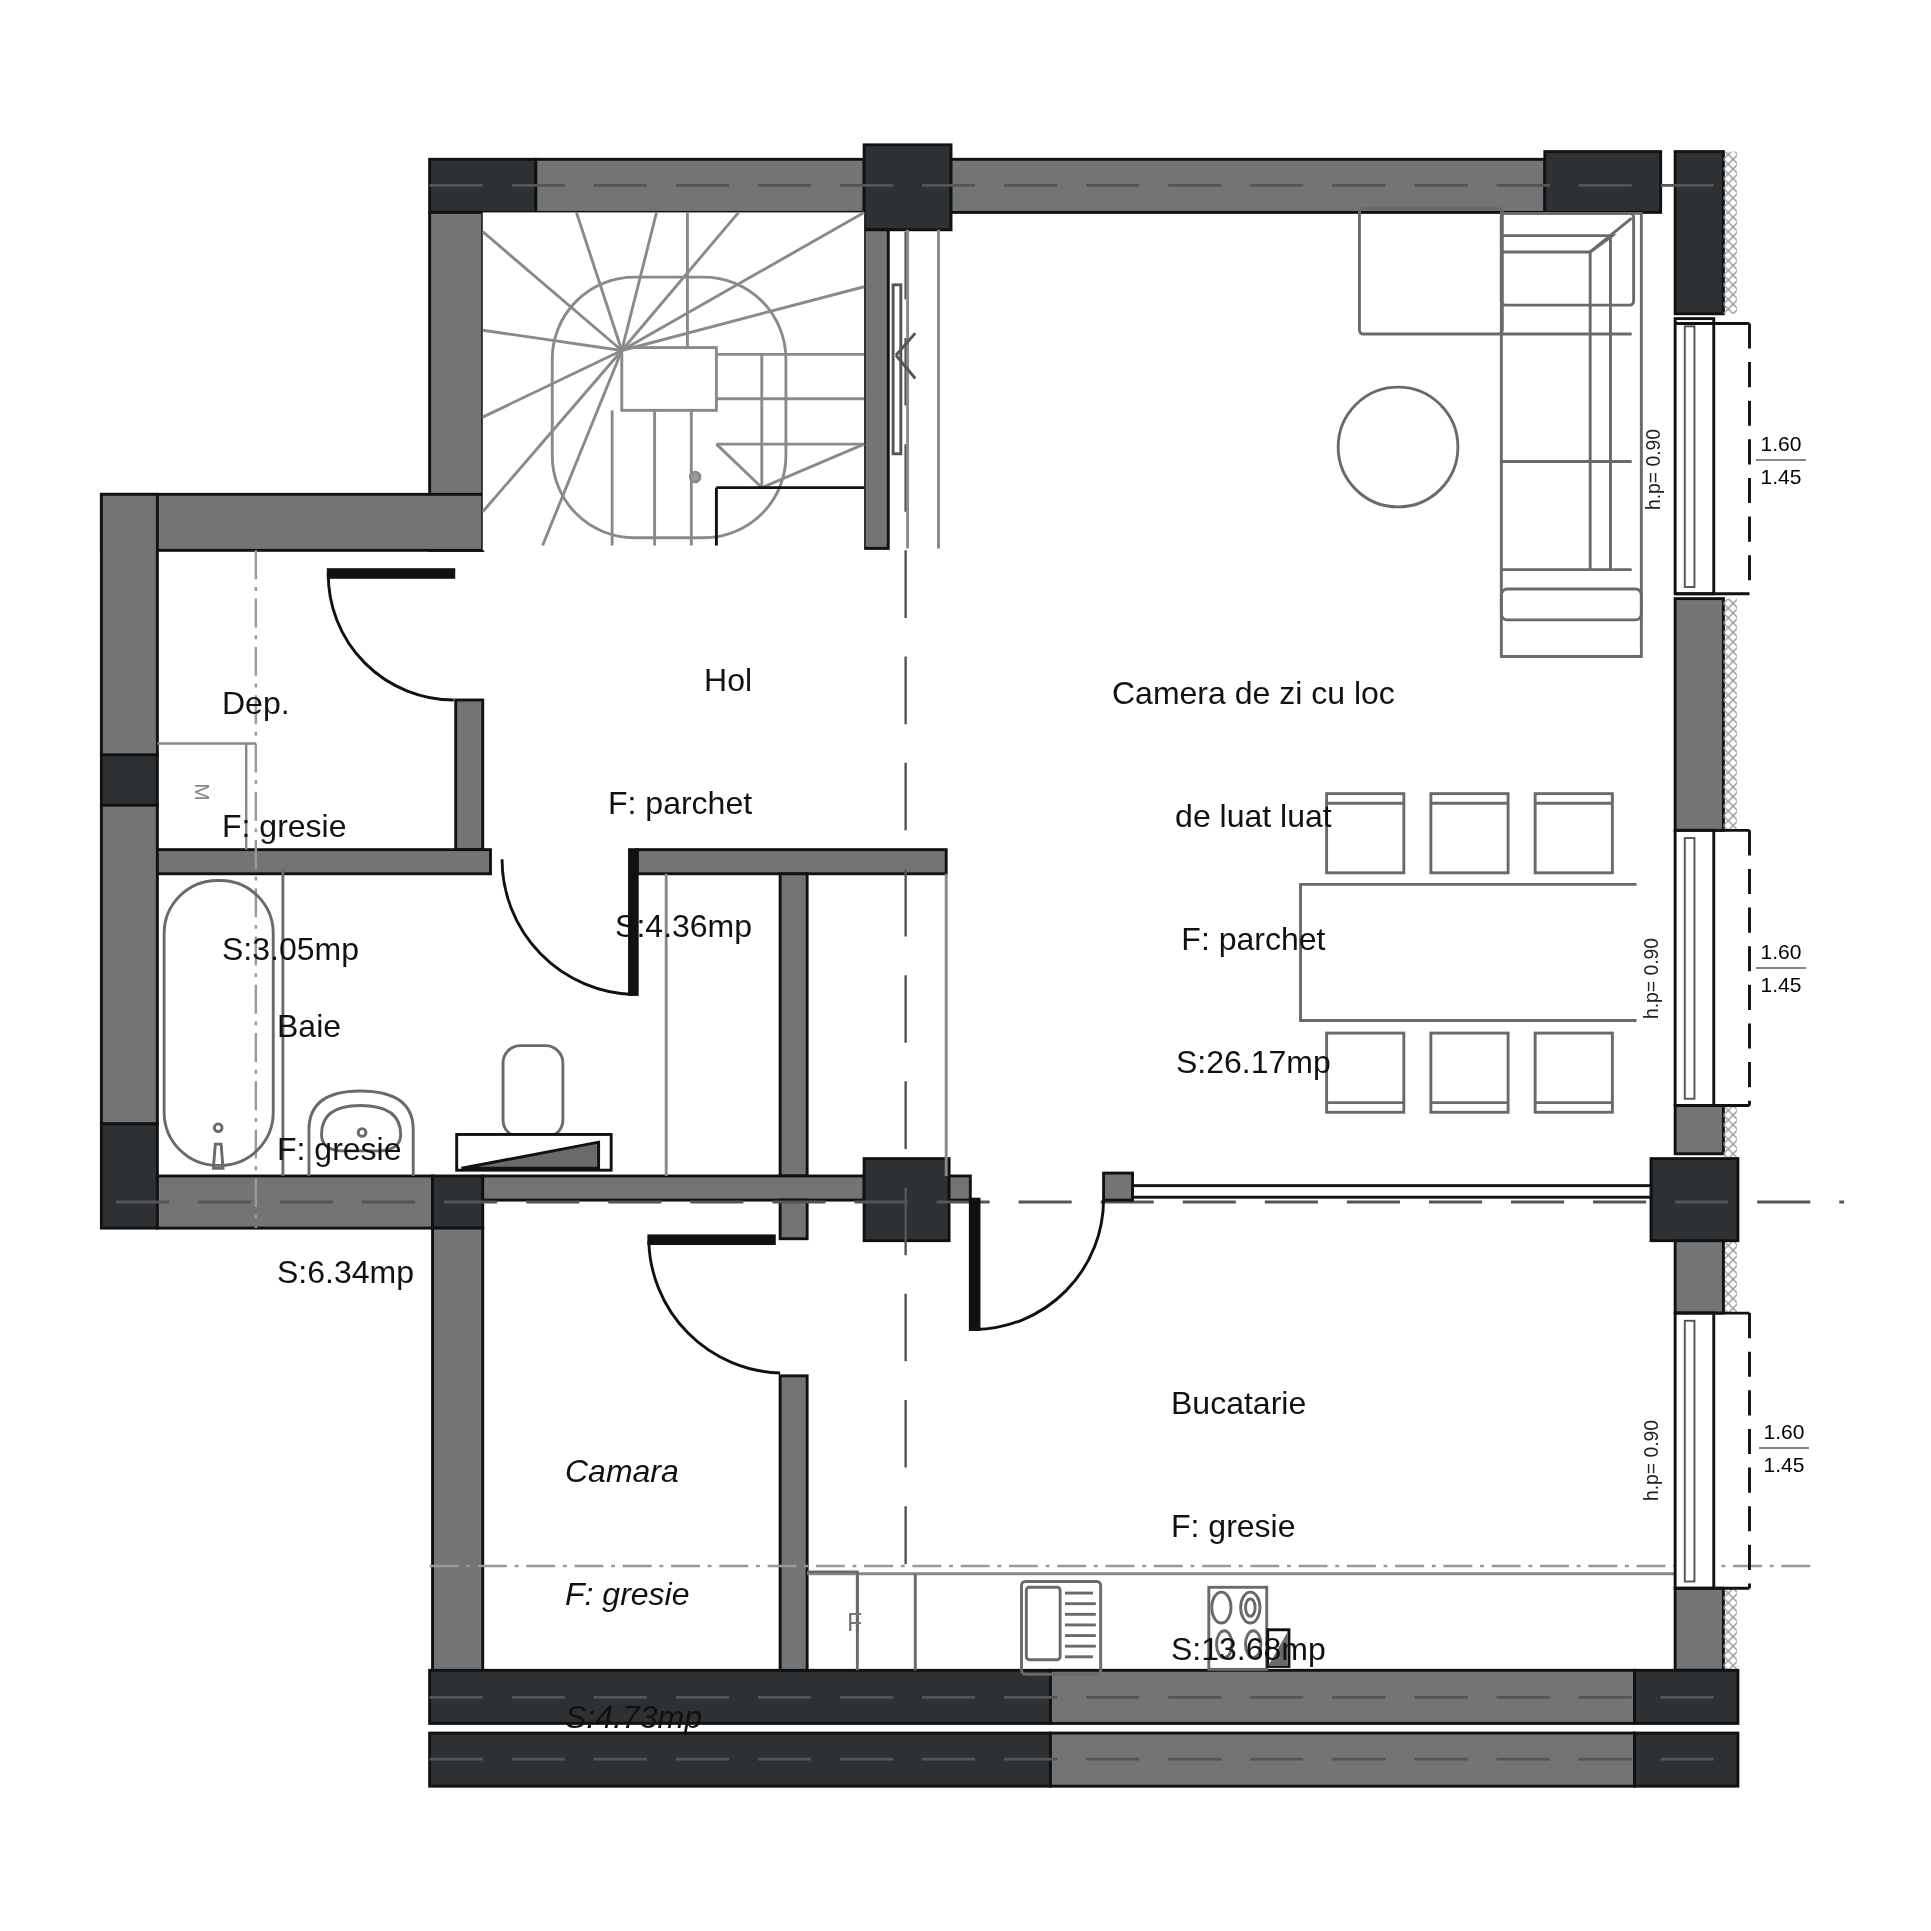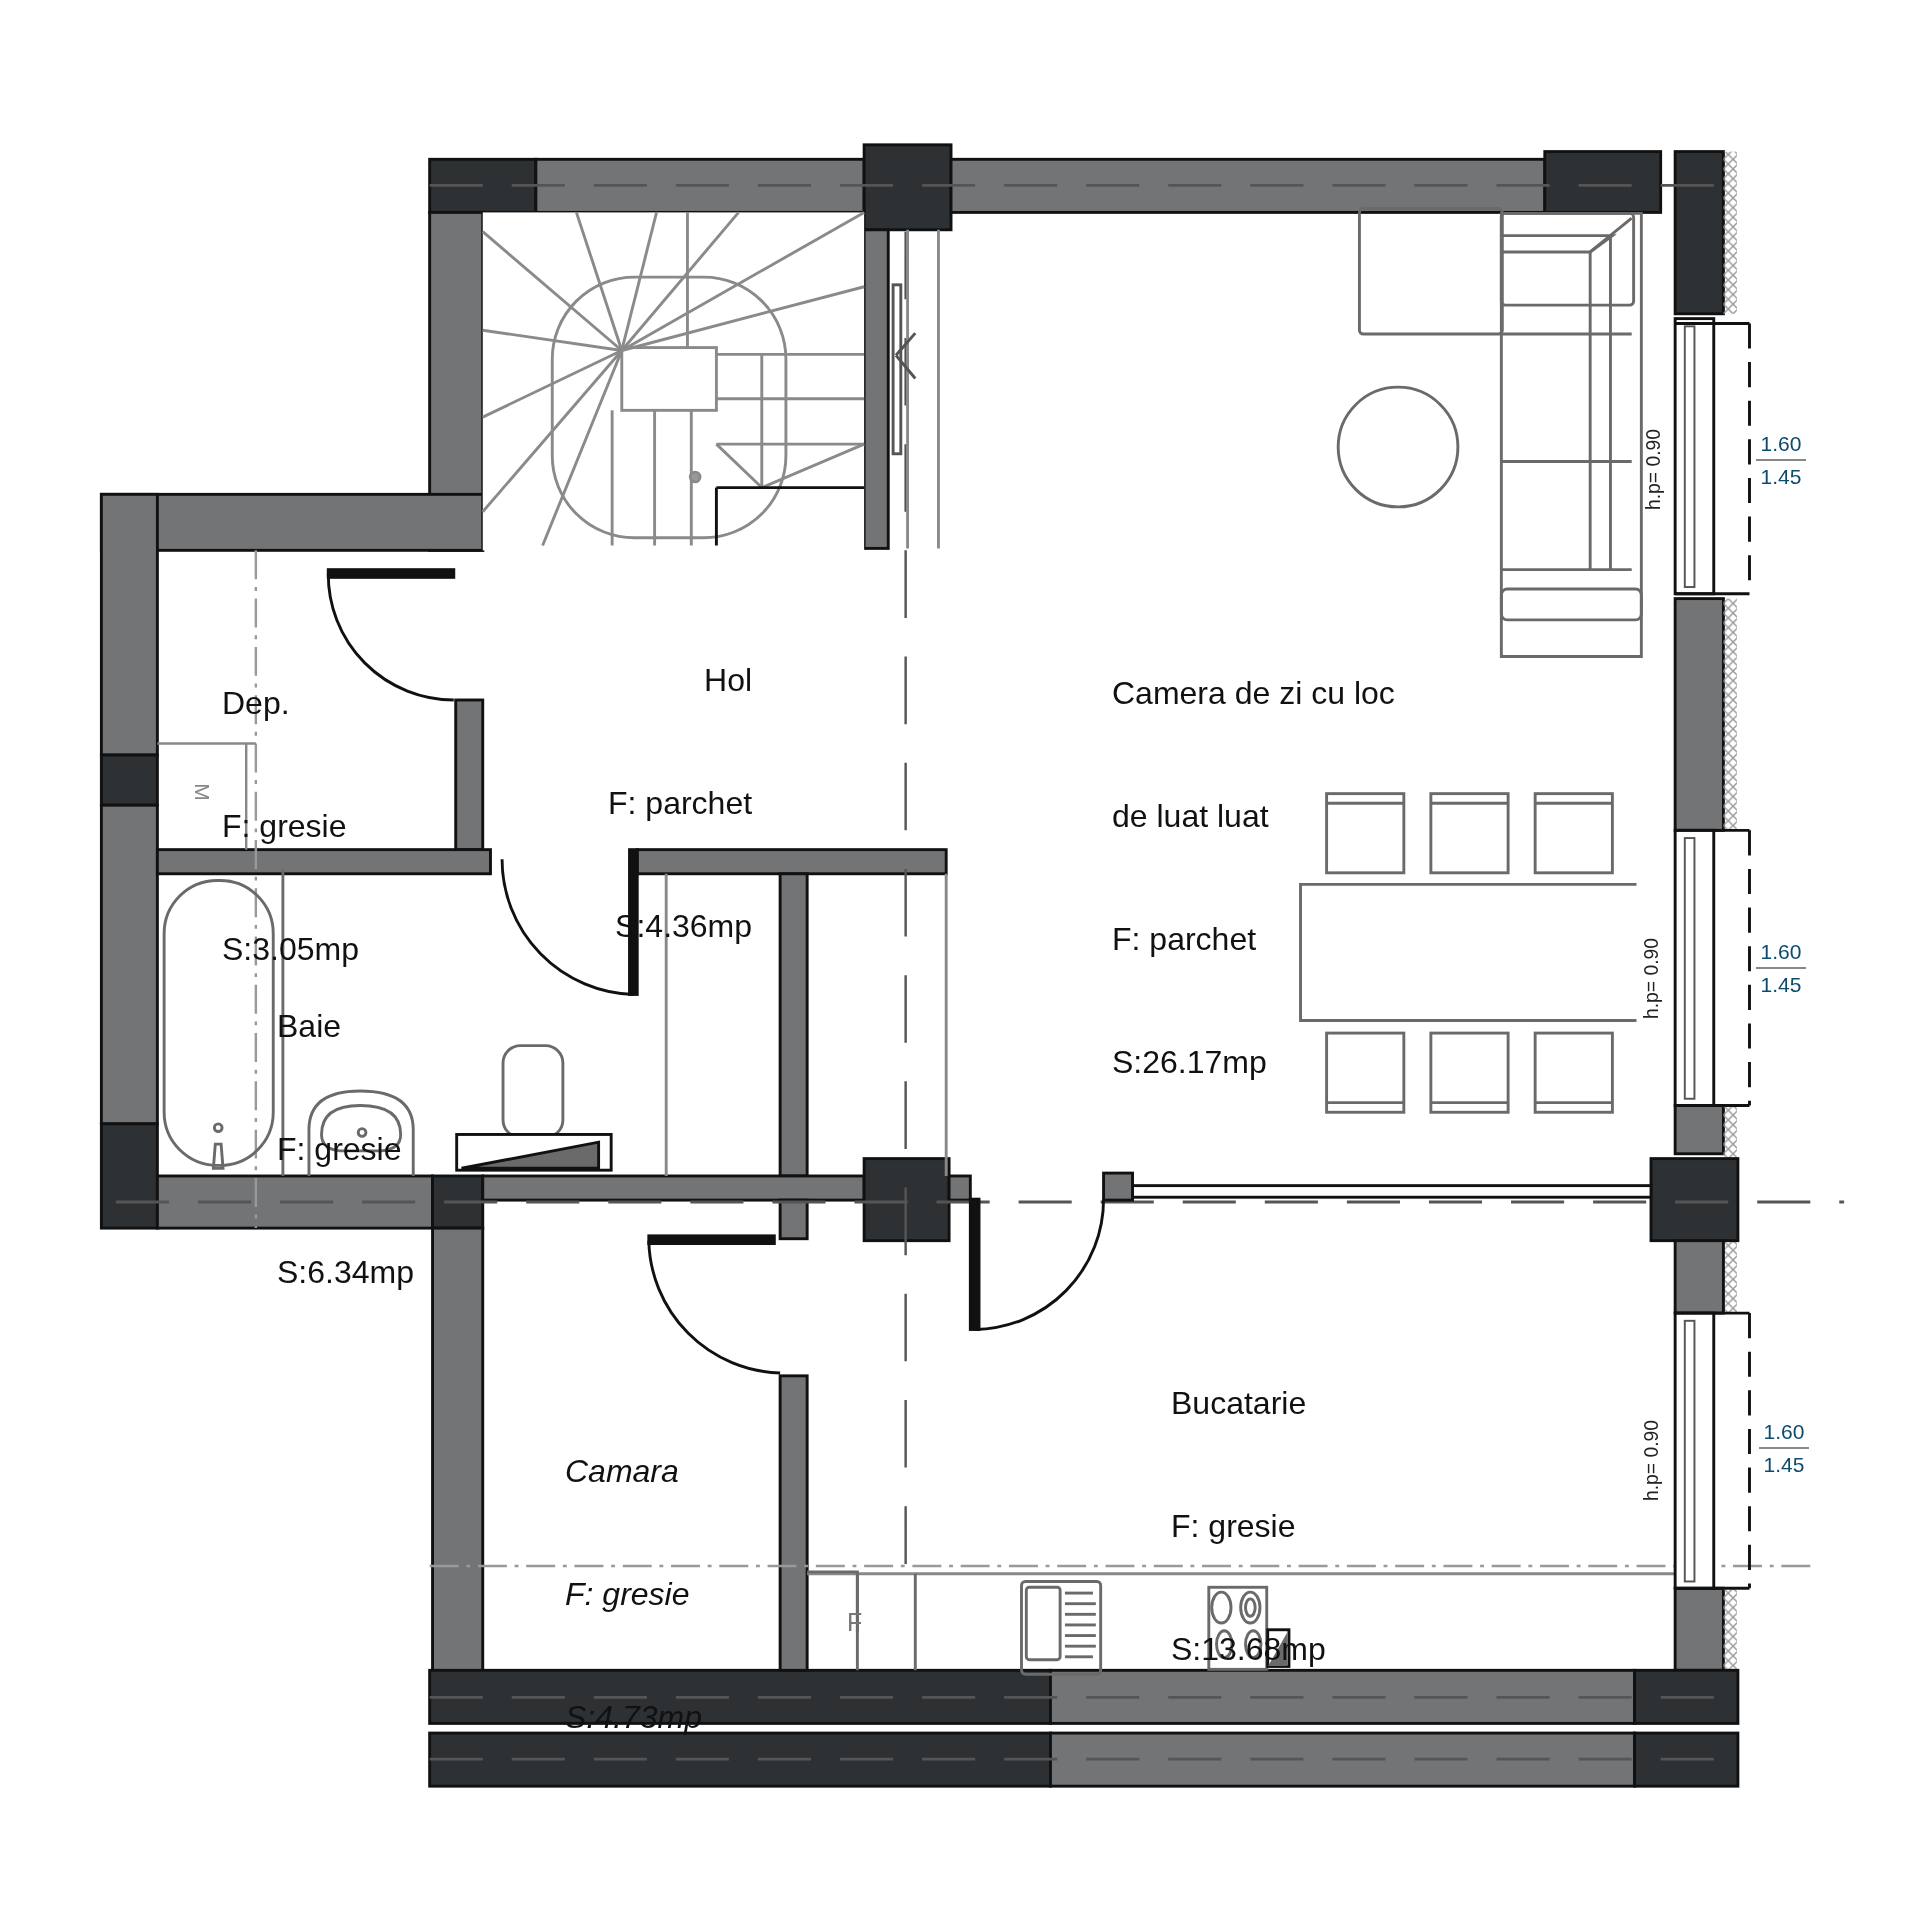--- a/index.html
+++ b/index.html
@@ -1,20 +1,20 @@
 <!DOCTYPE html>
 <html><head>
 <meta charset="utf-8">
 <style>
   html, body { margin: 0; padding: 0; background: #ffffff; }
   body { width: 1931px; height: 1931px; position: relative; overflow: hidden; font-family: "Liberation Sans", sans-serif; }
   svg { position: absolute; left: 0; top: 0; }
   .room-label { position: absolute; font-family: "Liberation Sans", sans-serif; font-size: 32px; line-height: 41px; color: #111; white-space: pre; margin-left: 48px; }
   .room-label div { margin: 0; }
-  .dim { position: absolute; font-family: "Liberation Sans", sans-serif; font-size: 21px; color: #0c4a6e; text-align: center; width: 58px; line-height: 29px; }
+  .dim { position: absolute; font-family: "Liberation Sans", sans-serif; font-size: 21px; color: #000000; text-align: center; width: 58px; line-height: 29px; }
   .dim .bar { height: 1.9px; background: #888; margin: 1px 3.9px; }
   .hp { position: absolute; font-family: "Liberation Sans", sans-serif; font-size: 19.3px; color: #222; transform: rotate(-90deg); transform-origin: left top; white-space: nowrap; }
   .fridge { position: absolute; font-family: "Liberation Sans", sans-serif; font-size: 25px; color: #777; }
 </style>
 </head>
 <body>
 
 <svg width="1931" height="1931" viewBox="0 0 2000 2000">
   <defs>
     <pattern id="hatch" width="10" height="10" patternUnits="userSpaceOnUse">
@@ -256,21 +256,21 @@
 <div class="room-label" style="left:174px; top:601px;">
   <div>Dep.</div>
   <div>F: gresie</div>
   <div>S:3.05mp</div>
 </div>
 <div class="room-label" style="left:560px; top:578px;text-align:right;">
   <div>Hol</div>
   <div>F: parchet</div>
   <div>S:4.36mp</div>
 </div>
-<div class="room-label" style="left:1064px; top:591px;">
+<div class="room-label" style="left:1064px; top:591px;text-align:center;">
   <div>Camera de zi cu loc</div>
   <div>de luat luat</div>
   <div>F: parchet</div>
   <div>S:26.17mp</div>
 </div>
 <div class="room-label" style="left:229px; top:924px;">
   <div>Baie</div>
   <div>F: gresie</div>
   <div>S:6.34mp</div>
 </div>

